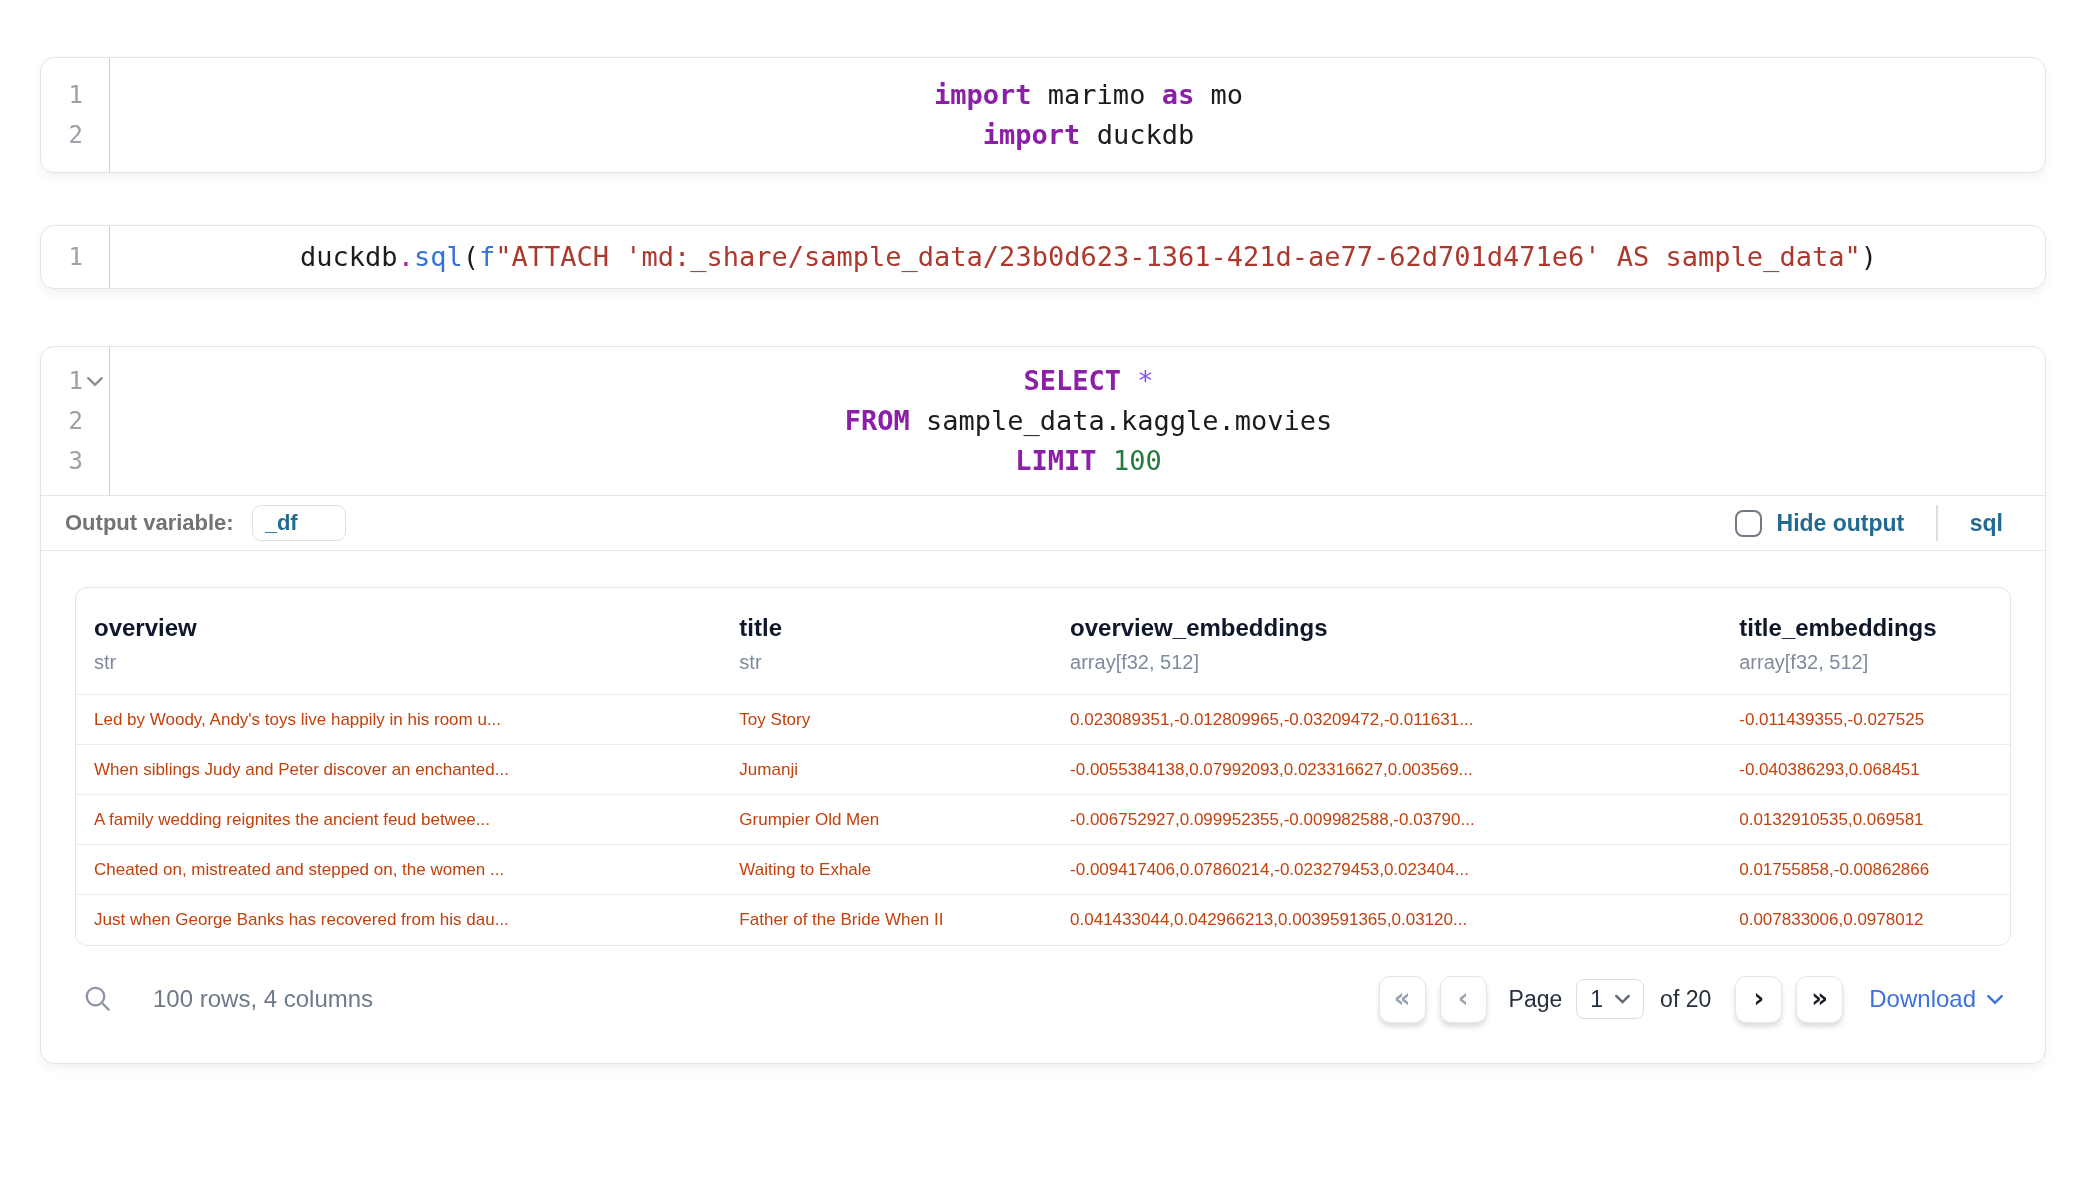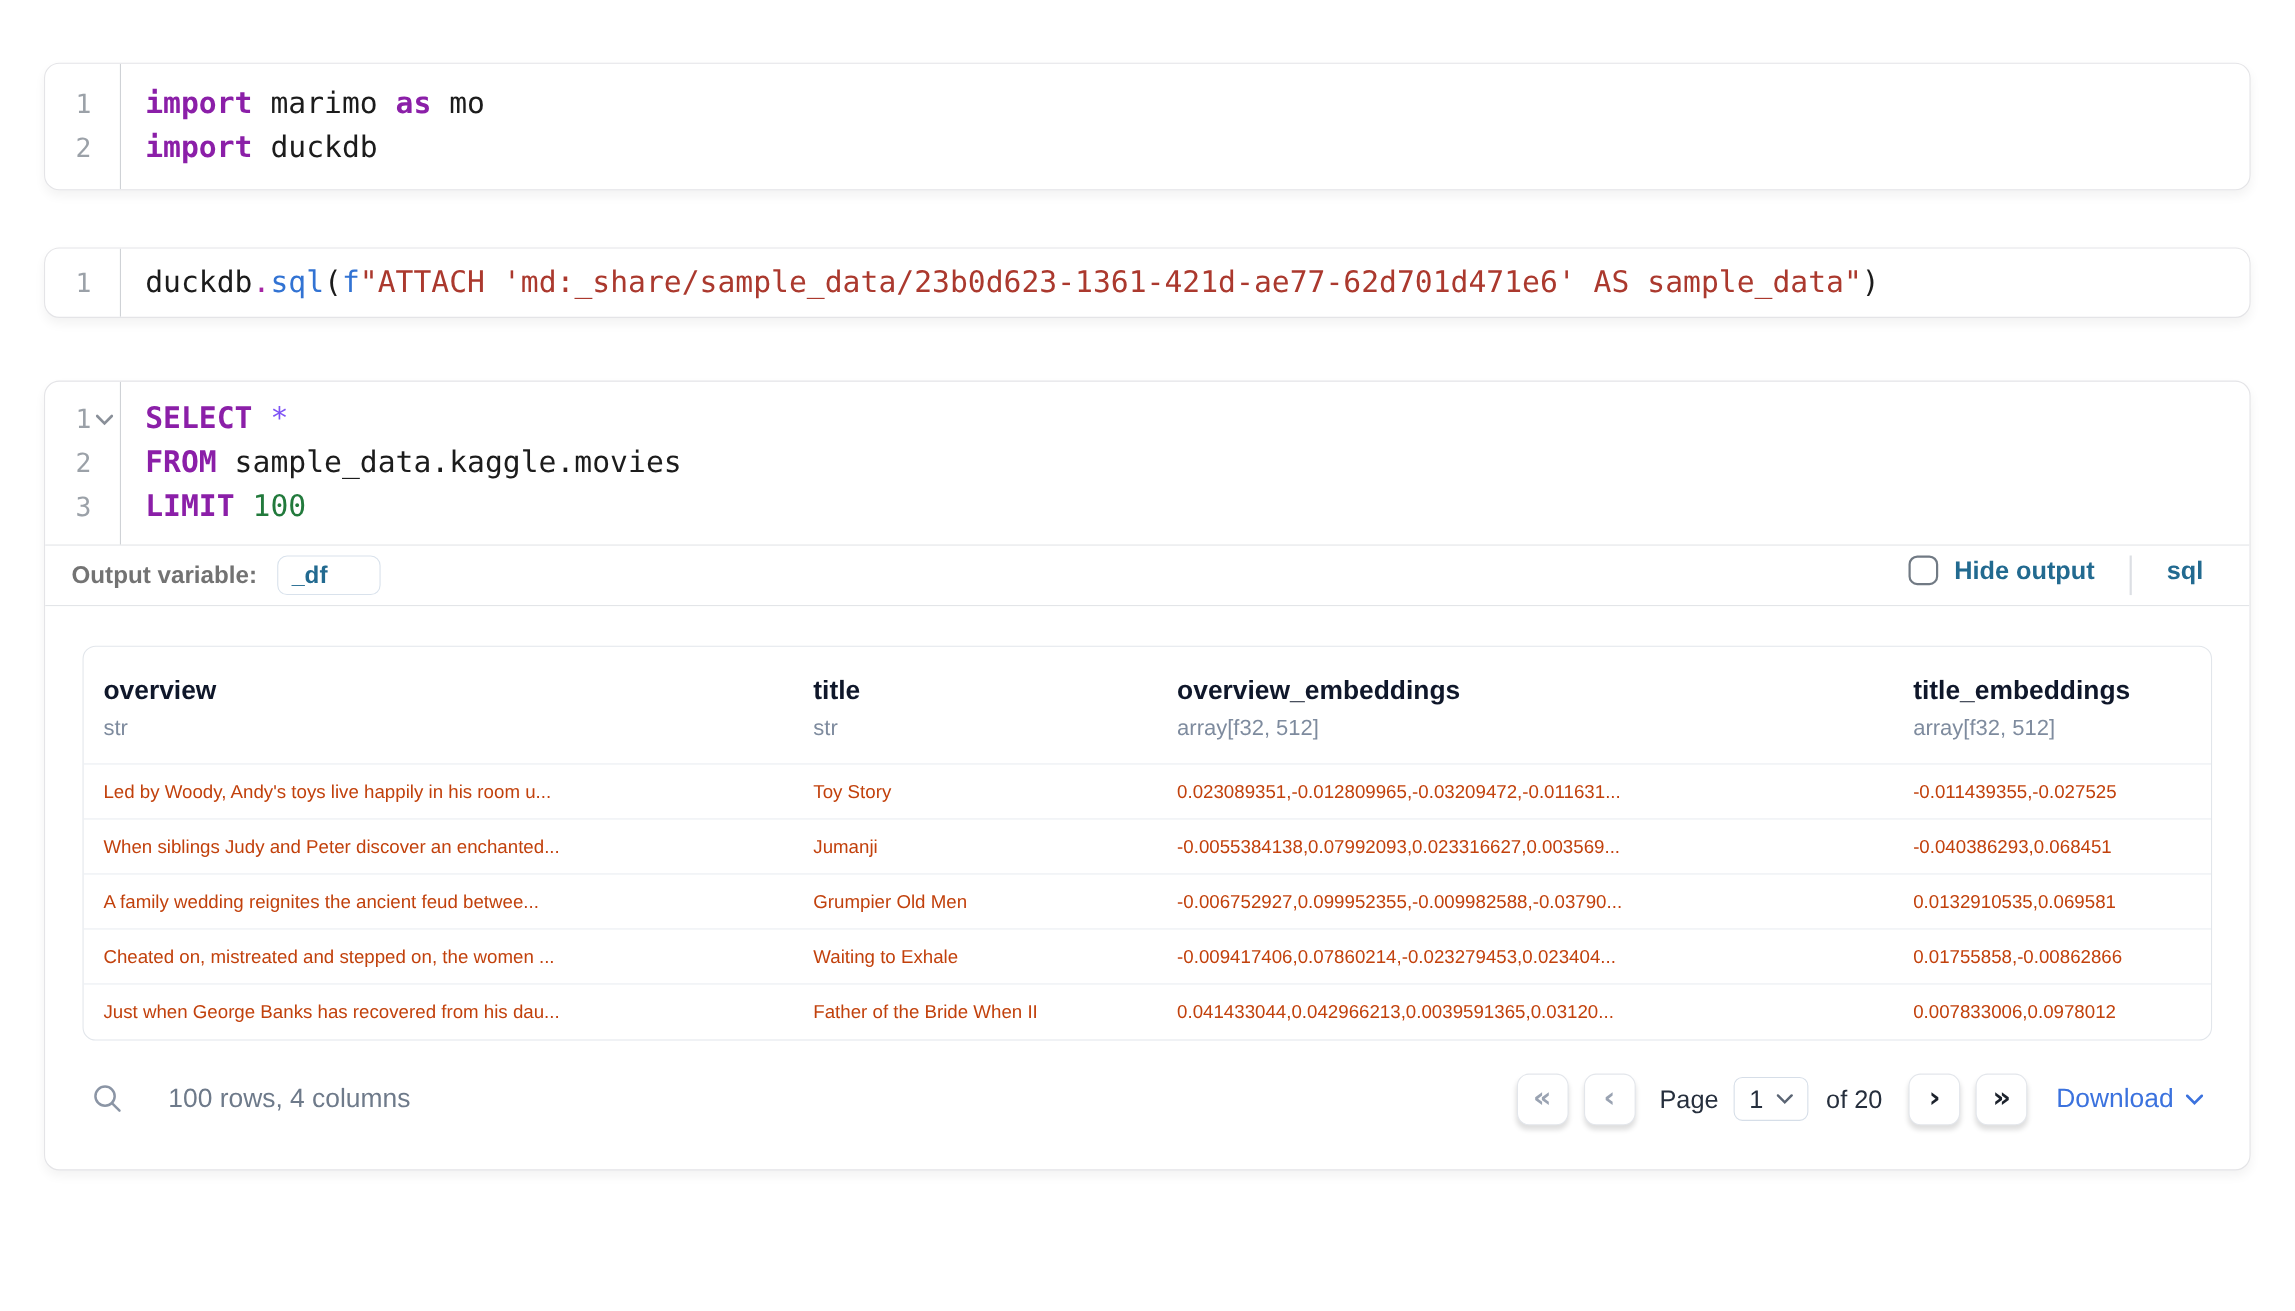--- a/index.html
+++ b/index.html
@@ -38,21 +38,21 @@
   }
   .gutter-line.has-fold { padding-right: 6px; }
   .line-num {
     color: #9ba1a8;
     font: 24px/40px "DejaVu Sans Mono", monospace;
   }
   .fold-chev { width: 16px; height: 11px; margin-left: 4px; color: #8a9099; }
   .code { flex: 1; padding: 17px 0 17px 22px; overflow: hidden; }
   .code-line {
     font: 27px/40px "DejaVu Sans Mono", monospace;
-    color: #1c1c1c; white-space: pre;
+    color: #1c1c1c; white-space: pre; text-align: center;
   }
   .kw   { color: #8b1fa8; font-weight: bold; }
   .dot  { color: #a626a4; }
   .fn   { color: #3273d3; }
   .fpfx { color: #3273d3; }
   .str  { color: #ab392e; }
   .num  { color: #227a3c; }
   .star { color: #7e52f5; }
 
   
@@ -63,21 +63,21 @@
     border-bottom: 1.5px solid #e3e5e8;
   }
   .outvar-label { color: #737373; font-size: 22px; font-weight: bold; }
   .outvar-input {
     margin-left: 18px; width: 94px; height: 36px;
     border: 1.5px solid #d9e2ec; border-radius: 9px;
     color: #226a90; font-weight: bold; font-size: 22px;
     padding: 0 12px; outline: none;
     font-family: "Liberation Sans", sans-serif;
   }
-  .bar-right { margin-left: auto; display: flex; }
+  .bar-right { margin-left: auto; display: flex; align-items: center; }
   .checkbox {
     width: 27px; height: 27px;
     border: 2.5px solid #717a84; border-radius: 8px;
     background: #fff; cursor: pointer;
   }
   .hide-output-label { margin-left: 15px; color: #226a90; font-size: 23px; font-weight: bold; }
   .bar-divider { width: 1.5px; height: 36px; background: #dcdfe4; margin: 0 32px; }
   .lang-label { color: #226a90; font-size: 23px; font-weight: bold; margin-right: 18px; cursor: pointer; }
 
   

